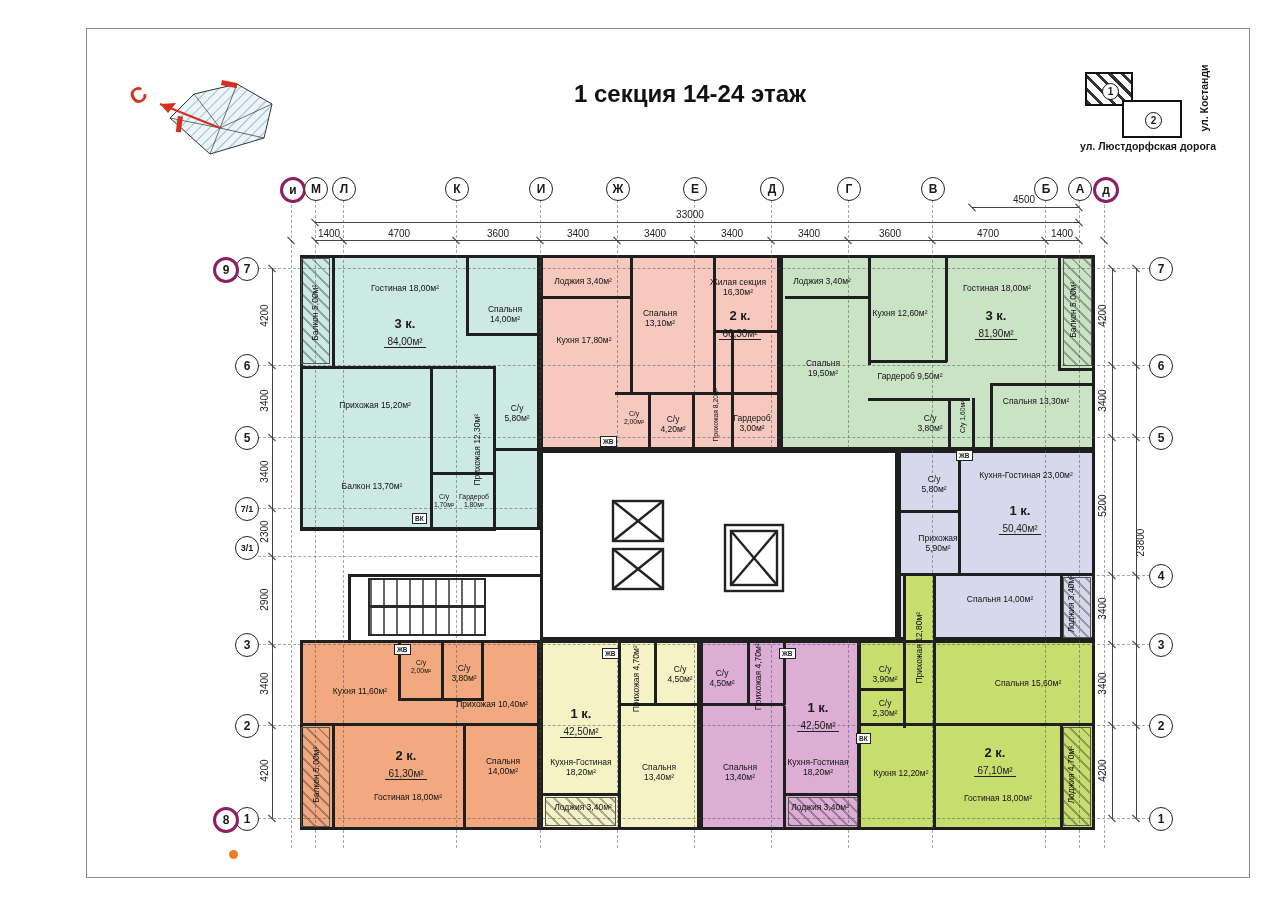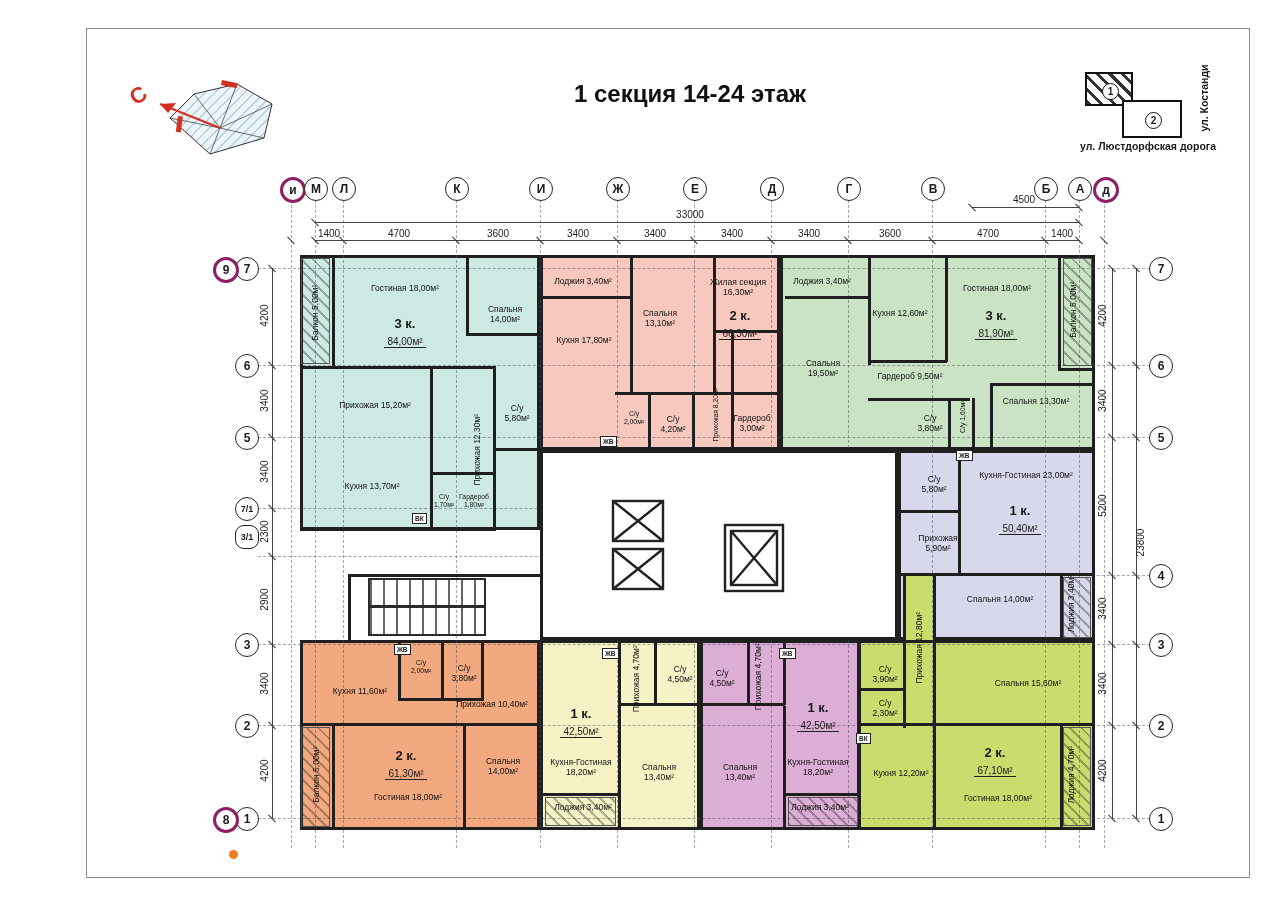--- a/index.html
+++ b/index.html
@@ -192,21 +192,21 @@
       <div class="abs wall" style="left: 933px; top: 723px; width: 162px; height: 3px;"></div>
       <div class="abs wall" style="left: 1060px; top: 725px; width: 3px; height: 105px;"></div>
       <div class="abs wall" style="left: 350px; top: 574px; width: 192px; height: 3px;"></div>
       <div class="abs wall" style="left: 348px; top: 574px; width: 3px; height: 68px;"></div>
       <div class="abs room-label vert" style="left: 279px; top: 308px; width: 74px;">Балкон 5,00м²</div>
       <div class="abs room-label" style="left: 368px; top: 284px; width: 74px;">Гостиная 18,00м²</div>
       <div class="abs room-label" style="left: 476px; top: 305px; width: 58px;">Спальня 14,00м²</div>
       <div class="abs room-label" style="left: 338px; top: 401px; width: 74px;">Прихожая 15,20м²</div>
       <div class="abs room-label vert" style="left: 441px; top: 445px; width: 74px;">Прихожая 12,30м²</div>
       <div class="abs room-label" style="left: 497px; top: 404px; width: 40px;">С/у 5,80м²</div>
-      <div class="abs room-label" style="left: 335px; top: 482px; width: 74px;">Кухня 13,70м²</div>
+      <div class="abs room-label" style="left: 335px; top: 482px; width: 74px;">Балкон 13,70м²</div>
       <div class="abs room-label sm" style="left: 429px; top: 493px; width: 30px;">С/у 1,70м²</div>
       <div class="abs room-label sm" style="left: 455px; top: 493px; width: 38px;">Гардероб 1,80м²</div>
       <div class="abs apt-label" style="left: 350px; top: 316px;"><div class="apt-type">3 к.</div><span class="apt-area">84,00м²</span></div>
       <div class="abs room-label" style="left: 546px; top: 277px; width: 74px;">Лоджия 3,40м²</div>
       <div class="abs room-label" style="left: 555px; top: 336px; width: 58px;">Кухня 17,80м²</div>
       <div class="abs room-label" style="left: 631px; top: 309px; width: 58px;">Спальня 13,10м²</div>
       <div class="abs room-label" style="left: 694px; top: 278px; width: 88px;">Жилая секция 16,30м²</div>
       <div class="abs room-label sm" style="left: 619px; top: 410px; width: 30px;">С/у 2,00м²</div>
       <div class="abs room-label" style="left: 653px; top: 415px; width: 40px;">С/у 4,20м²</div>
       <div class="abs room-label sm vert" style="left: 679px; top: 411px; width: 74px;">Прихожая 8,20м²</div>
@@ -344,21 +344,21 @@
       <div class="abs axis-circle" style="left: 760px; top: 177px;">Д</div>
       <div class="abs axis-circle" style="left: 837px; top: 177px;">Г</div>
       <div class="abs axis-circle" style="left: 921px; top: 177px;">В</div>
       <div class="abs axis-circle" style="left: 1034px; top: 177px;">Б</div>
       <div class="abs axis-circle" style="left: 1068px; top: 177px;">А</div>
       <div class="abs axis-circle accent" style="left: 1093px; top: 177px;">д</div>
       <div class="abs axis-circle" style="left: 235px; top: 257px;">7</div>
       <div class="abs axis-circle" style="left: 235px; top: 354px;">6</div>
       <div class="abs axis-circle" style="left: 235px; top: 426px;">5</div>
       <div class="abs axis-circle smallfont" style="left: 235px; top: 497px;">7/1</div>
-      <div class="abs axis-circle smallfont" style="left: 235px; top: 525px; border-radius: 9px;">3/1</div>
+      <div class="abs axis-circle smallfont" style="left: 235px; top: 536px;">3/1</div>
       <div class="abs axis-circle" style="left: 235px; top: 633px;">3</div>
       <div class="abs axis-circle" style="left: 235px; top: 714px;">2</div>
       <div class="abs axis-circle" style="left: 235px; top: 807px;">1</div>
       <div class="abs axis-circle accent" style="left: 213px; top: 257px;">9</div>
       <div class="abs axis-circle accent" style="left: 213px; top: 807px;">8</div>
       <div class="abs axis-circle" style="left: 1149px; top: 257px;">7</div>
       <div class="abs axis-circle" style="left: 1149px; top: 354px;">6</div>
       <div class="abs axis-circle" style="left: 1149px; top: 426px;">5</div>
       <div class="abs axis-circle" style="left: 1149px; top: 564px;">4</div>
       <div class="abs axis-circle" style="left: 1149px; top: 633px;">3</div>

